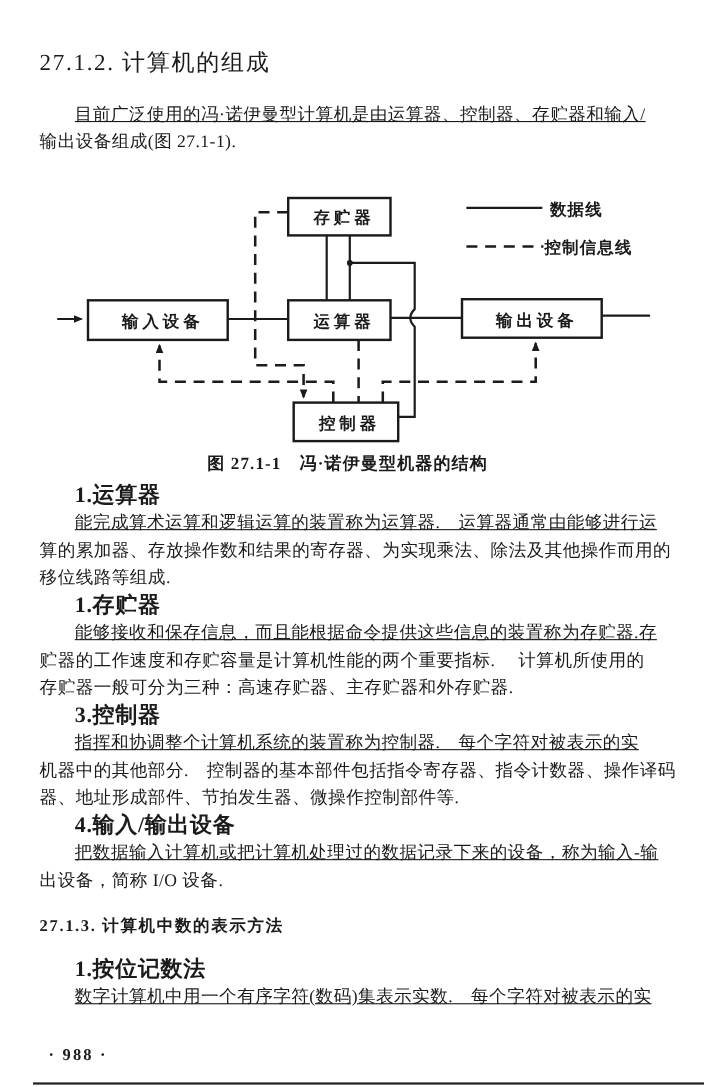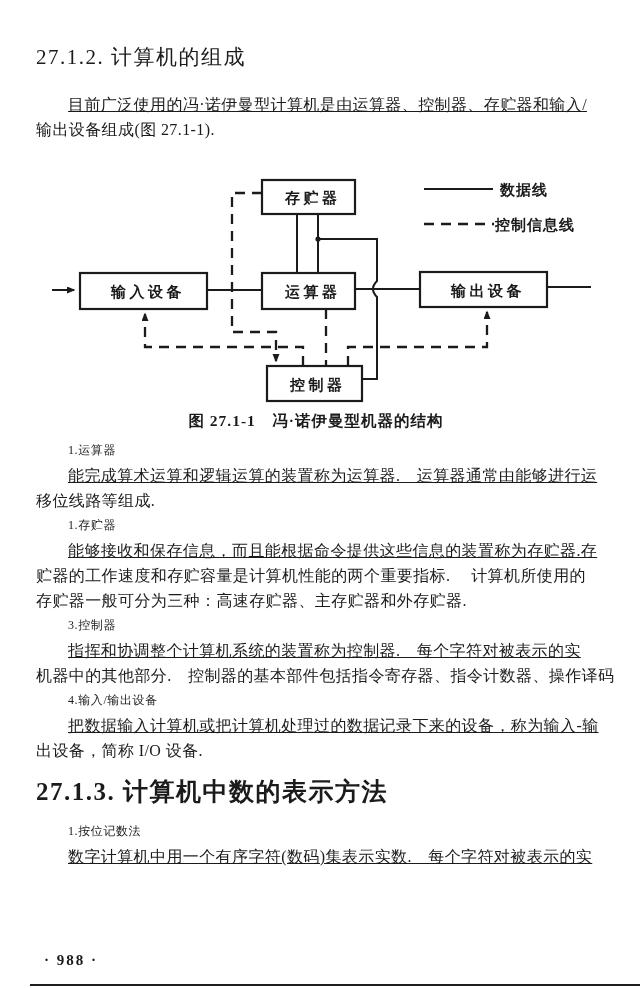--- a/index.html
+++ b/index.html
@@ -11,31 +11,31 @@
     font-family:"Liberation Serif","DejaVu Serif",serif;
     overflow:hidden;
   }
   .page { position:absolute; inset:0; padding:34px 28px 0 36px; }
 
   .h-sec {
     font-size:21px; font-weight:400; letter-spacing:1.5px;
     line-height:26px; margin-top:10px; white-space:nowrap;
   }
   .h-sec2 {
-    font-size:25px; font-weight:700; letter-spacing:1.5px;
+    font-size:15px; font-weight:700; letter-spacing:1.5px;
     line-height:26px; margin-top:16px; white-space:nowrap;
   }
   .intro { margin-top:22px; }
   .line {
     font-size:16px; line-height:25px; letter-spacing:0.4px;
     white-space:nowrap;
   }
   .indent { text-indent:32px;text-decoration:underline; }
   .sub-title {
-    font-size:12px; font-weight:400; line-height:25px;
+    font-size:20px; font-weight:700; line-height:25px;
     text-indent:32px; letter-spacing:0.6px; white-space:nowrap;
   }
   .figure { position:relative; height:276px; margin:20px -28px 0 -36px; }
   .figure svg { position:absolute; left:0; top:0; }
 
   .footer {
     position:absolute; left:44px; top:952px;
     font-size:15px; font-weight:700; letter-spacing:2px;text-align:right;
   }
   .bottom-rule {
@@ -105,34 +105,36 @@
       <rect class="dg-box" x="267" y="204" width="95" height="35"></rect>
       <text class="dg-label" x="290" y="228">控制器</text>
 
       <text class="dg-caption" x="316" y="264" text-anchor="middle">图 27.1-1　冯·诺伊曼型机器的结构</text>
     </svg>
   </div>
 
   <div class="sub-title">1.运算器</div>
   <div>
     <div class="line indent">能完成算术运算和逻辑运算的装置称为运算器.　运算器通常由能够进行运</div>
+    <div class="line">算的累加器、存放操作数和结果的寄存器、为实现乘法、除法及其他操作而用的</div>
     <div class="line">移位线路等组成.</div>
   </div>
 
   <div class="sub-title">1.存贮器</div>
   <div>
     <div class="line indent">能够接收和保存信息，而且能根据命令提供这些信息的装置称为存贮器.存</div>
     <div class="line">贮器的工作速度和存贮容量是计算机性能的两个重要指标.　 计算机所使用的</div>
     <div class="line">存贮器一般可分为三种：高速存贮器、主存贮器和外存贮器.</div>
   </div>
 
   <div class="sub-title">3.控制器</div>
   <div>
     <div class="line indent">指挥和协调整个计算机系统的装置称为控制器.　每个字符对被表示的实</div>
     <div class="line">机器中的其他部分.　控制器的基本部件包括指令寄存器、指令计数器、操作译码</div>
+    <div class="line">器、地址形成部件、节拍发生器、微操作控制部件等.</div>
   </div>
 
   <div class="sub-title">4.输入/输出设备</div>
   <div>
     <div class="line indent">把数据输入计算机或把计算机处理过的数据记录下来的设备，称为输入-输</div>
     <div class="line">出设备，简称 I/O 设备.</div>
   </div>
 
   <div class="h-sec2">27.1.3. 计算机中数的表示方法</div>
 

